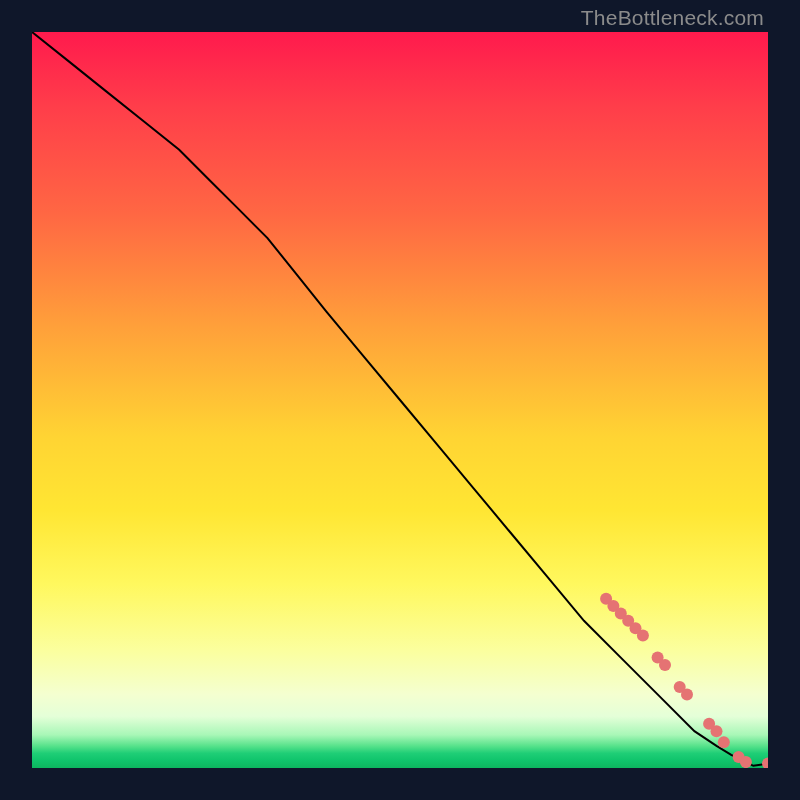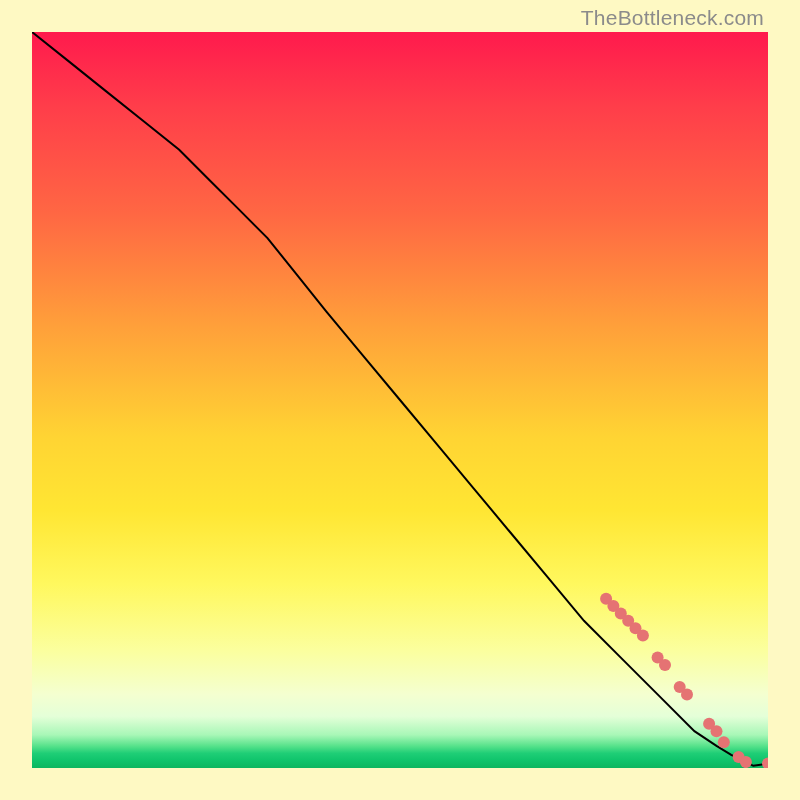--- a/index.html
+++ b/index.html
@@ -8,21 +8,21 @@
     width: 800px;
     height: 800px;
     background: #000;
     font-family: Arial, Helvetica, sans-serif;
     overflow: hidden;
   }
   .frame {
     position: relative;
     width: 800px;
     height: 800px;
-    background: #fef9c3;
+    background: #0f172a;
   }
   .plot-area {
     position: absolute;
     left: 32px;
     top: 32px;
     width: 736px;
     height: 736px;
     
     background: linear-gradient(
       to bottom,

